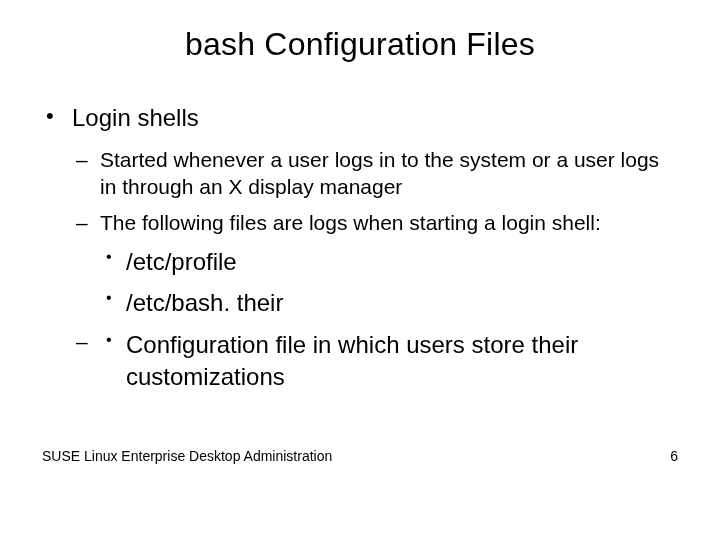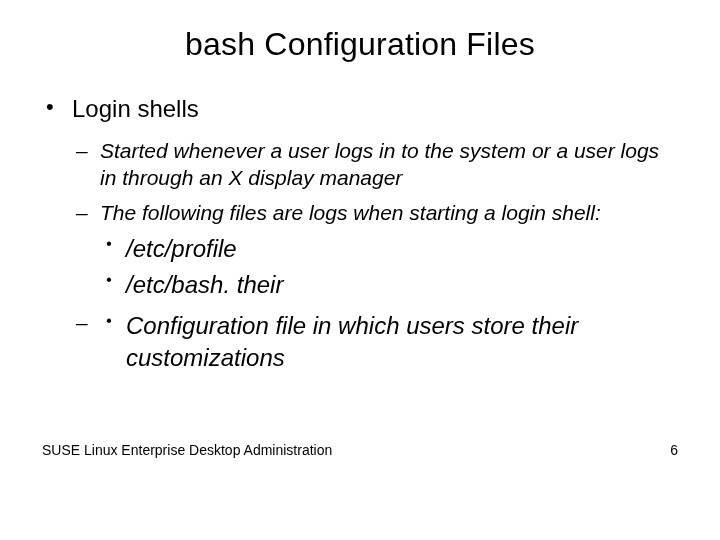--- a/index.html
+++ b/index.html
@@ -29,20 +29,21 @@
     padding-left: 42px;
     padding-right: 42px;
   }
   ul {
     margin: 0;
     padding: 0;
     list-style: none;
   }
   li {
     position: relative;
+    margin-top: 9px;
   }
 
   
   .lvl1 > li {
     font-size: 24px;
     line-height: 1.3;
     padding-left: 30px;
     margin-bottom: 14px;
   }
   .lvl1 > li::before {
@@ -55,21 +56,20 @@
 
   
   .lvl2 {
     margin-top: 14px;
   }
   .lvl2 > li {
     font-size: 21px;
     line-height: 1.28;
     padding-left: 28px;
     margin-bottom: 8px;
-    font-style: italic;
   }
   .lvl2 > li::before {
     content: "–";
     position: absolute;
     left: 4px;
     top: 0;
     font-size: 21px;
   }
 
   
@@ -88,21 +88,21 @@
     position: absolute;
     left: 6px;
     top: 0;
     font-size: 16px;
   }
 
   .footer {
     position: absolute;
     left: 42px;
     right: 42px;
-    bottom: 26px;
+    bottom: 20px;
     display: flex;
     justify-content: space-between;
     align-items: baseline;
     font-size: 14px;
   }
 </style>
 </head>
 <body>
 
 <div class="slide">

